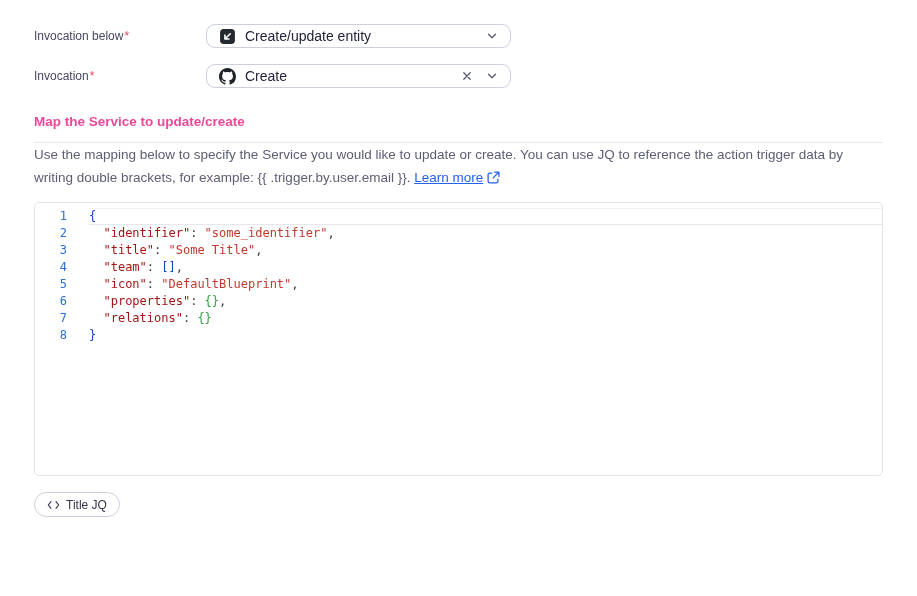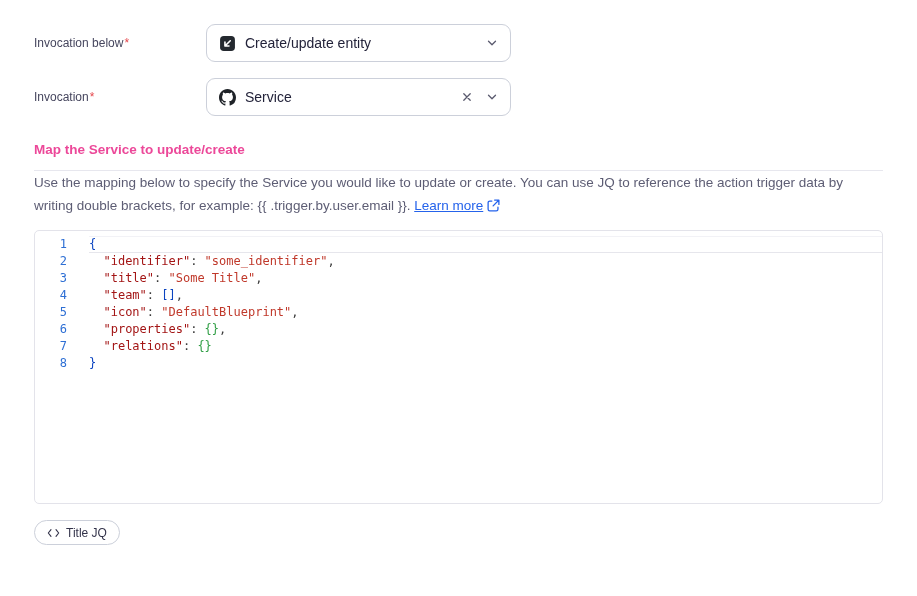--- a/index.html
+++ b/index.html
@@ -5,21 +5,21 @@
   * { box-sizing: border-box; margin: 0; padding: 0; }
   html,body { width: 917px; height: 596px; background: #ffffff; }
   body { font-family: "Liberation Sans", sans-serif; color: #23233a; overflow: hidden; }
   .page { padding: 24px 34px 0 34px; width: 917px; }
 
   .field-row { display: flex; align-items: center; margin-bottom: 16px; }
   .field-label { width: 172px; font-size: 12px; color: #46465e; flex: none; }
   .req { color: #e5484d; margin-left: 1px; }
 
   .select {
-    width: 305px; height: 38px; border: 1px solid #ccd0da; border-radius: 9px;
+    width: 305px; height: 24px; border: 1px solid #ccd0da; border-radius: 9px;
     display: flex; align-items: center; padding: 0 12px; gap: 9px;
     cursor: pointer; background: #fff;
   }
   .select .value { flex: 1; font-size: 14px; color: #23233a; }
   .icon16 { width: 17px; height: 17px; flex: none; display: inline-flex; }
   .icon12 { width: 12px; height: 12px; flex: none; display: inline-flex; }
   .clear-x { margin-right: 4px; cursor: pointer; }
 
   .section-title { margin-top: 26px; font-size: 13.5px; font-weight: 700; color: #ec4899; }
   .divider { border: none; border-top: 1px solid #e7e7ee; margin: 13px 0 0 0; width: 849px; }
@@ -85,21 +85,21 @@
   <div class="field-row">
     <div class="field-label">
       <span>Invocation</span><span class="req">*</span>
     </div>
     <div class="select">
       <span class="icon16">
         <svg viewBox="0 0 16 16" width="17" height="17">
             <path fill="#1f2328" d="M8 0C3.58 0 0 3.58 0 8c0 3.54 2.29 6.53 5.47 7.59.4.07.55-.17.55-.38 0-.19-.01-.82-.01-1.49-2.01.37-2.53-.49-2.69-.94-.09-.23-.48-.94-.82-1.13-.28-.15-.68-.52-.01-.53.63-.01 1.08.58 1.23.82.72 1.21 1.87.87 2.33.66.07-.52.28-.87.51-1.07-1.78-.2-3.64-.89-3.64-3.95 0-.87.31-1.59.82-2.15-.08-.2-.36-1.02.08-2.12 0 0 .67-.21 2.2.82.64-.18 1.32-.27 2-.27s1.36.09 2 .27c1.53-1.04 2.2-.82 2.2-.82.44 1.1.16 1.92.08 2.12.51.56.82 1.27.82 2.15 0 3.07-1.87 3.75-3.65 3.95.29.25.54.73.54 1.48 0 1.07-.01 1.93-.01 2.2 0 .21.15.46.55.38A8.01 8.01 0 0 0 16 8c0-4.42-3.58-8-8-8z"></path>
           </svg>
       </span>
-      <span class="value">Service</span>
+      <span class="value">Create</span>
       <span class="icon12 clear-x">
         <svg viewBox="0 0 12 12" width="12" height="12">
             <path d="M2.8 2.8l6.4 6.4M9.2 2.8L2.8 9.2" stroke="#5a5a6e" stroke-width="1.3" stroke-linecap="round"></path>
           </svg>
       </span>
       <span class="icon12">
         <svg viewBox="0 0 12 12" width="12" height="12">
             <path d="M2.5 4.3L6 7.8l3.5-3.5" stroke="#5a5a6e" stroke-width="1.3" fill="none" stroke-linecap="round" stroke-linejoin="round"></path>
           </svg>
       </span>

